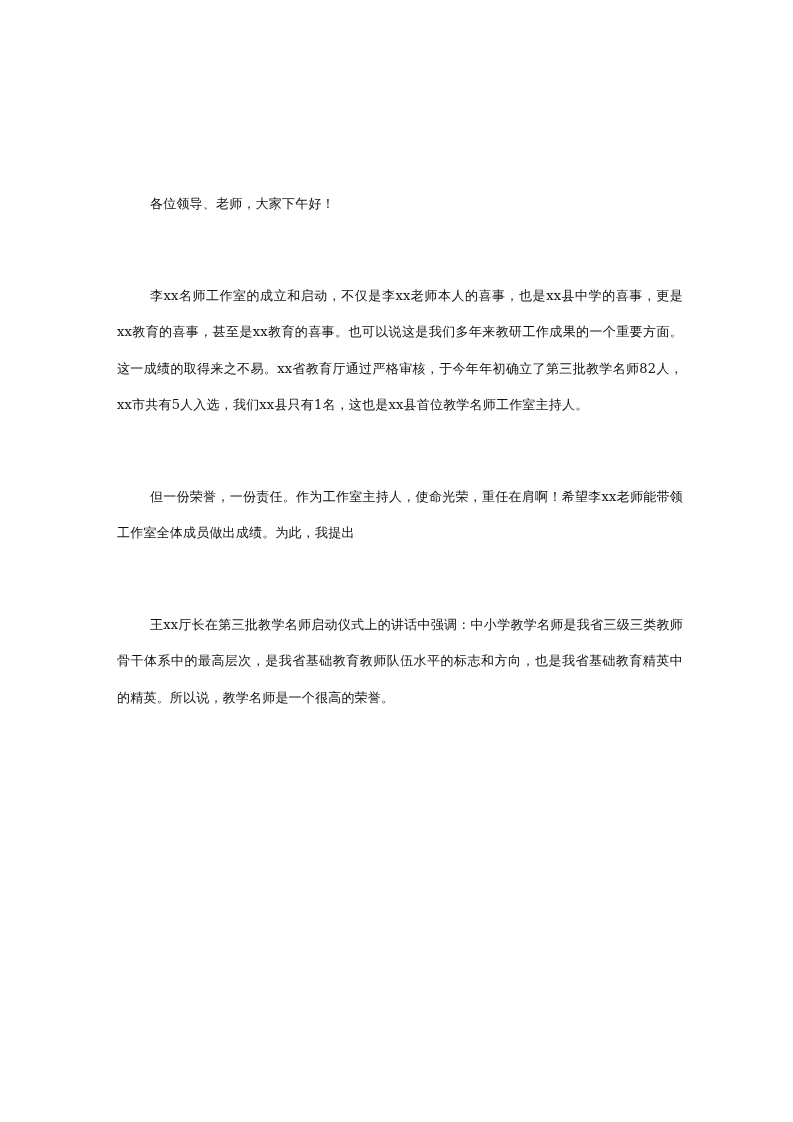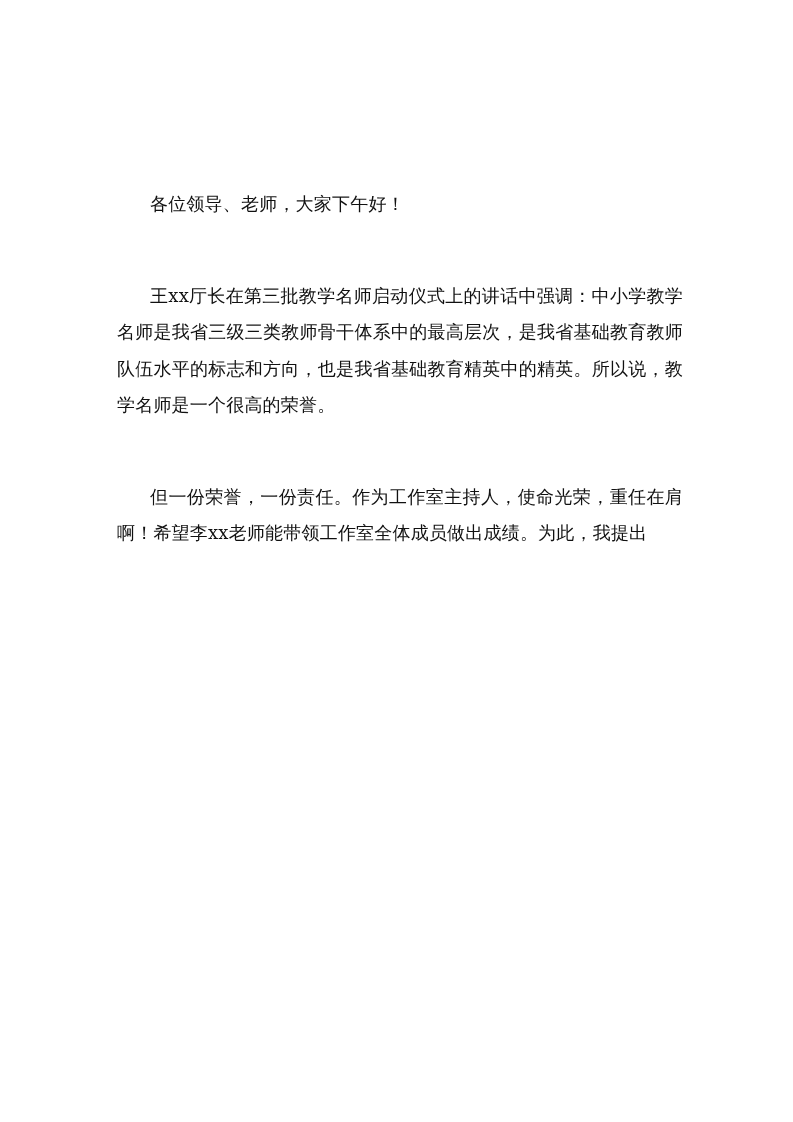--- a/index.html
+++ b/index.html
@@ -3,32 +3,33 @@
 <meta charset="utf-8">
 <style>
   html, body { margin: 0; padding: 0; background: #ffffff; }
   body { width: 793px; height: 1122px; position: relative; overflow: hidden; }
   .page {
     position: absolute;
     left: 117px;
     top: 186px;
     width: 566px;
     font-family: "DejaVu Serif", "Liberation Serif", serif;
-    font-size: 18px;
+    font-size: 13px;
     color: #111111;
     line-height: 36.5px;
   }
   .para {
     margin: 0 0 55px 0;
     text-indent: 33px;
     text-align: justify;
     text-align-last: left;
     letter-spacing: 0.2px;
   }
 </style>
 </head>
 <body>
 
 <div class="page">
   <p class="para">各位领导、老师，大家下午好！</p>
+  <p class="para">李xx名师工作室的成立和启动，不仅是李xx老师本人的喜事，也是xx县中学的喜事，更是xx教育的喜事，甚至是xx教育的喜事。也可以说这是我们多年来教研工作成果的一个重要方面。这一成绩的取得来之不易。xx省教育厅通过严格审核，于今年年初确立了第三批教学名师82人，xx市共有5人入选，我们xx县只有1名，这也是xx县首位教学名师工作室主持人。</p>
+  <p class="para">但一份荣誉，一份责任。作为工作室主持人，使命光荣，重任在肩啊！希望李xx老师能带领工作室全体成员做出成绩。为此，我提出</p>
   <p class="para">王xx厅长在第三批教学名师启动仪式上的讲话中强调：中小学教学名师是我省三级三类教师骨干体系中的最高层次，是我省基础教育教师队伍水平的标志和方向，也是我省基础教育精英中的精英。所以说，教学名师是一个很高的荣誉。</p>
-  <p class="para">但一份荣誉，一份责任。作为工作室主持人，使命光荣，重任在肩啊！希望李xx老师能带领工作室全体成员做出成绩。为此，我提出</p>
 </div>
 
 </body></html>

